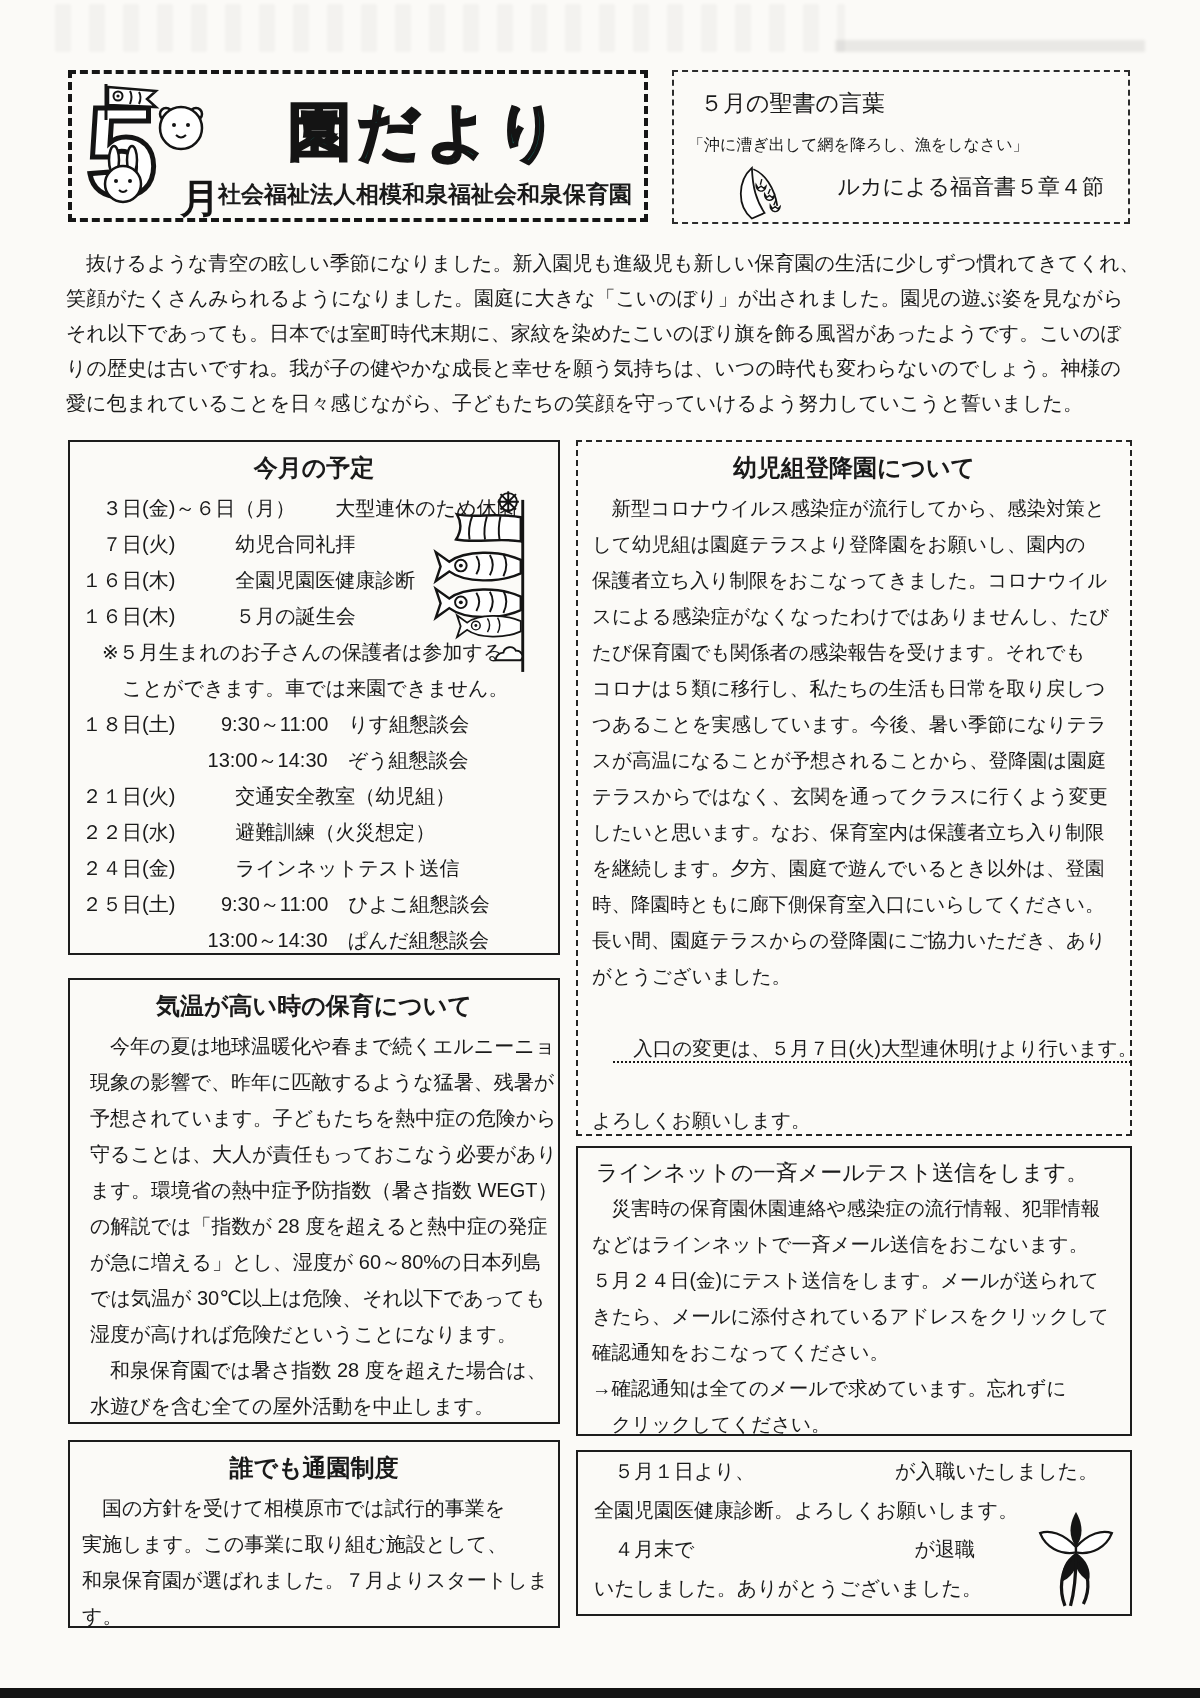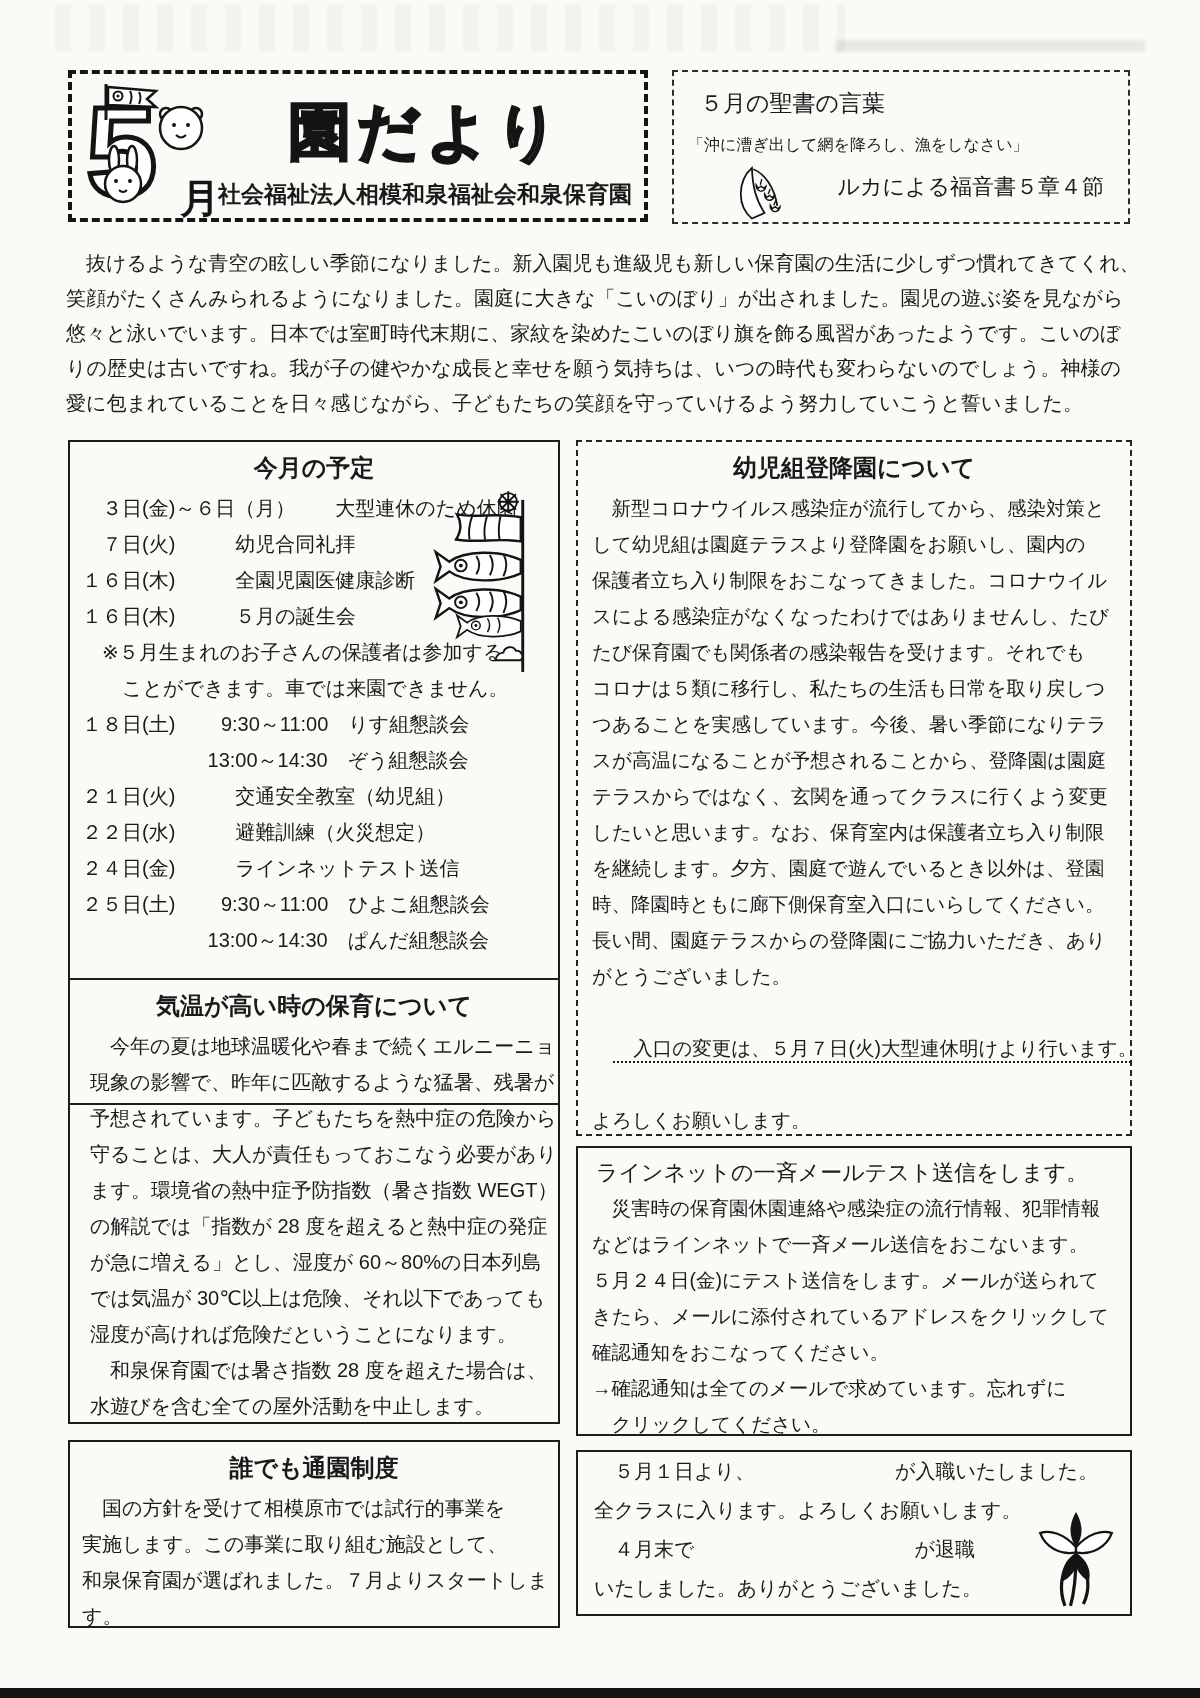--- a/index.html
+++ b/index.html
@@ -53,21 +53,21 @@
   
   .intro { left:66px; top:246px; width:1080px; }
   .intro .line { font-size:20px; line-height:35px; white-space:pre; }
 
   
   .box { position:absolute; border:2px solid #1d1d1d; background:transparent; overflow:hidden; }
   .box.dashed { border:2px dashed #242424; }
   .box-title { text-align:center; font-size:24px; font-weight:bold; margin:10px 8px 6px; white-space:pre; }
   .line { font-size:20px; white-space:pre; }
 
-  .schedule-box { left:68px; top:440px; width:492px; height:665px; }
+  .schedule-box { left:68px; top:440px; width:492px; height:515px; }
   .schedule-box .line { line-height:36px; padding:0 12px; }
   .koinobori { right:14px; top:46px; }
 
   .hot-box { left:68px; top:978px; width:492px; height:446px; }
   .hot-box .line { line-height:36px; padding:0 20px; }
 
   .anyone-box { left:68px; top:1440px; width:492px; height:188px; }
   .anyone-box .line { line-height:36px; padding:0 12px; }
 
   .attend-box { left:576px; top:440px; width:556px; height:696px; }
@@ -139,21 +139,21 @@
     </svg>
   </div>
 </section>
 
 <section class="abs intro">
 
     <div class="line">　抜けるような青空の眩しい季節になりました。新入園児も進級児も新しい保育園の生活に少しずつ慣れてきてくれ、</div>
 
     <div class="line">笑顔がたくさんみられるようになりました。園庭に大きな「こいのぼり」が出されました。園児の遊ぶ姿を見ながら</div>
 
-    <div class="line">悠々と泳いでいます。日本では室町時代末期に、家紋を染めたこいのぼり旗を飾る風習があったようです。こいのぼ</div>
+    <div class="line">それ以下であっても。日本では室町時代末期に、家紋を染めたこいのぼり旗を飾る風習があったようです。こいのぼ</div>
 
     <div class="line">りの歴史は古いですね。我が子の健やかな成長と幸せを願う気持ちは、いつの時代も変わらないのでしょう。神様の</div>
 
     <div class="line">愛に包まれていることを日々感じながら、子どもたちの笑顔を守っていけるよう努力していこうと誓いました。</div>
   </section>
 
 <section class="box schedule-box">
   <div class="box-title">今月の予定</div>
   <div>
 
@@ -317,21 +317,21 @@
 
       <div class="line">　クリックしてください。</div>
     </div>
 </section>
 
 <section class="box staff-box">
   <div class="inner">
 
       <div class="line">　５月１日より、　　　　　　　が入職いたしました。</div>
 
-      <div class="line">全クラスに入ります。よろしくお願いします。</div>
+      <div class="line">全園児園医健康診断。よろしくお願いします。</div>
 
       <div class="line">　４月末で　　　　　　　　　　　が退職</div>
 
       <div class="line">いたしました。ありがとうございました。</div>
     </div>
   <div class="abs iris">
     <svg width="92" height="104" viewBox="0 0 100 112">
       <path d="M50 6 C42 20 42 33 50 44 C58 33 58 20 50 6 Z" fill="#141414"></path>
       <path d="M50 44 C36 29 21 25 11 29 C17 44 32 53 50 50 Z" fill="#ffffff" stroke="#141414" stroke-width="2.5"></path>
       <path d="M50 44 C64 29 79 25 89 29 C83 44 68 53 50 50 Z" fill="#ffffff" stroke="#141414" stroke-width="2.5"></path>

